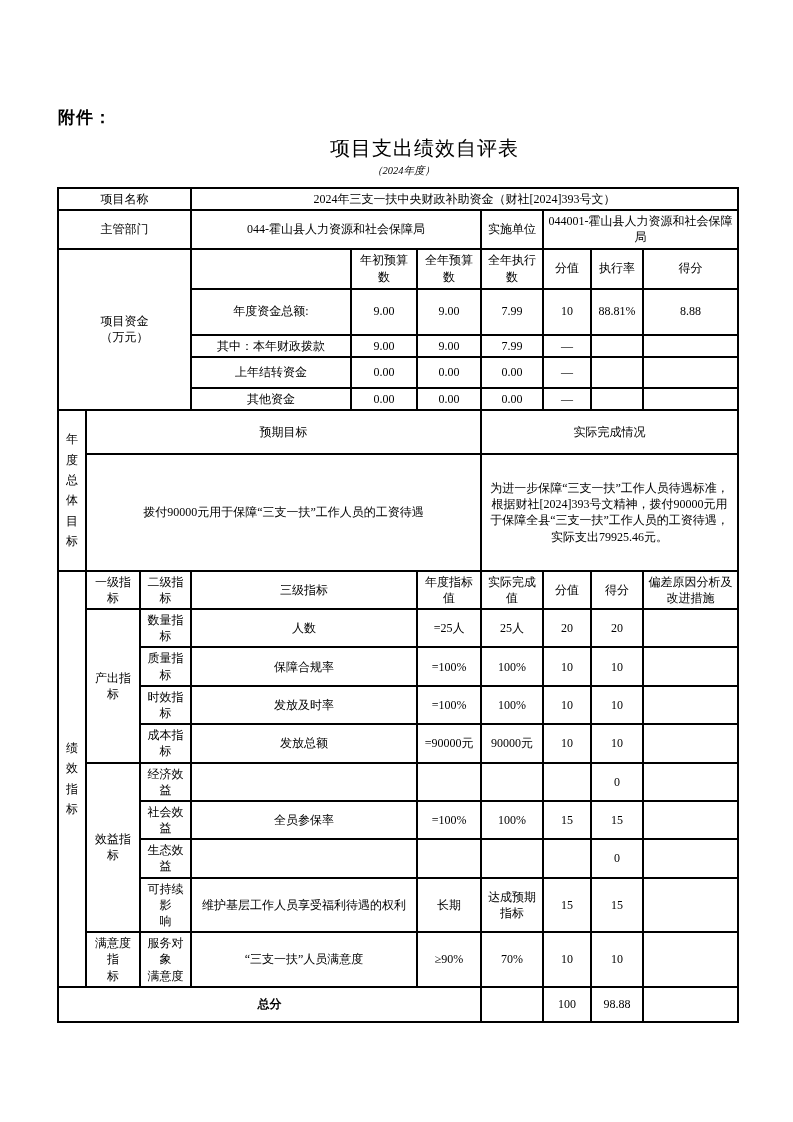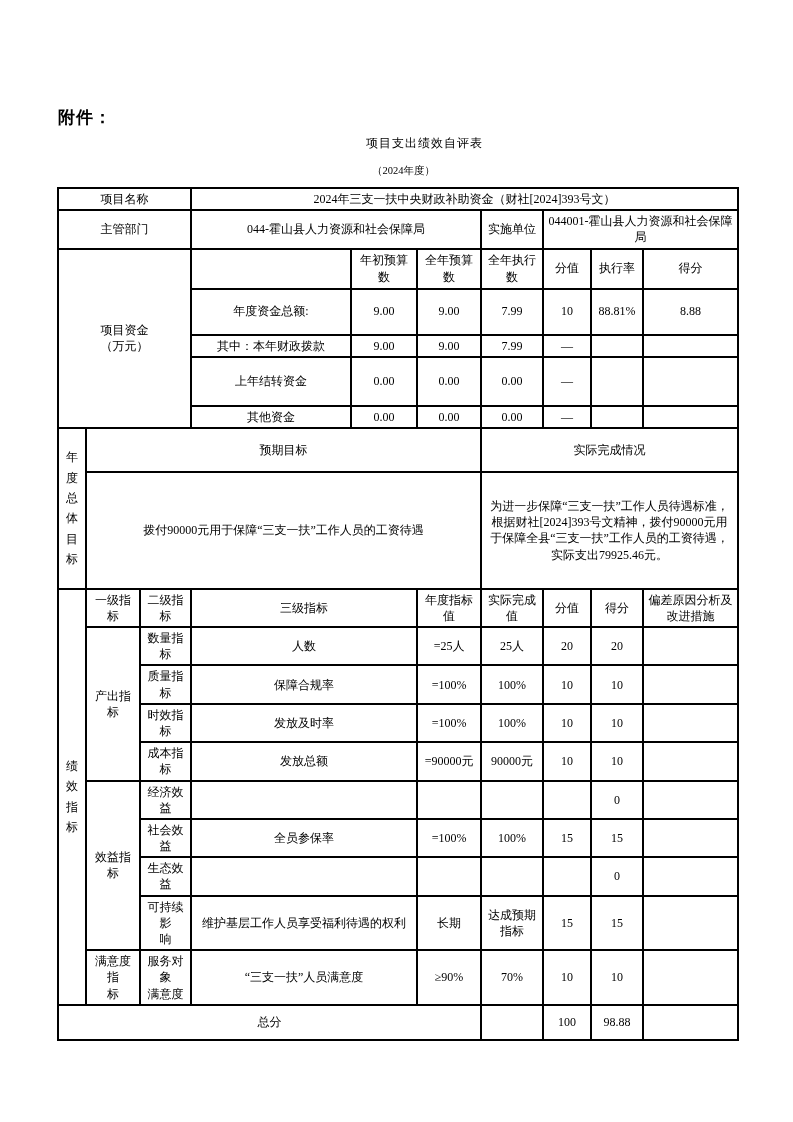--- a/index.html
+++ b/index.html
@@ -11,26 +11,27 @@
   }
   .page { position: relative; width: 793px; height: 1122px; background: #fff; overflow: hidden; margin-top: 32px; }
 
   .attachment {
     position: absolute; left: 58px; top: 74px;
     font-size: 17px; font-weight: bold; letter-spacing: 1px;
   }
   .title {
     position: absolute; left: 0; right: 0; top: 103px;
     text-align: center; padding-left: 56px;
-    font-size: 12px; letter-spacing: 1px;
+    font-size: 20px; letter-spacing: 1px;
   }
   .subtitle {
     position: absolute; left: 0; right: 0; top: 132px;
     text-align: center; padding-left: 14px;
     font-size: 10.5px;
+    font-style: italic;
   }
 
   table.eval {
     position: absolute; left: 57px; top: 155px;
     width: 680px; table-layout: fixed;
     border-collapse: collapse;
     border: 2px solid #000;
   }
   table.eval td {
     border: 2px solid #000;
@@ -43,21 +44,21 @@
     overflow: hidden;
   }
   td.left { text-align: left; border-radius: 7px; }
   td.nowrap { white-space: nowrap; font-size: 11px; padding: 2px 1px; }
   td.goal-actual {
     text-align: justify;
     text-align-last: center;
     padding: 4px 7px;
     line-height: 1.62;
   }
-  td.total-cell { font-weight: normal; }
+  td.total-cell { font-weight: bold; }
   .vtext {
     width: 1.05em; margin: 0 auto;
     word-break: break-all; white-space: normal;
     line-height: 1.7; font-size: 12px;
   }
 </style>
 </head>
 <body>
 
 <div class="page">
@@ -121,21 +122,21 @@
     <tr style="height:20px">
       <td>其中：本年财政拨款</td>
       <td>9.00</td>
       <td>9.00</td>
       <td>7.99</td>
       <td>—</td>
       <td></td>
       <td></td>
     </tr>
 
-    <tr style="height:49px">
+    <tr style="height:31px">
       <td>上年结转资金</td>
       <td>0.00</td>
       <td>0.00</td>
       <td>0.00</td>
       <td>—</td>
       <td></td>
       <td></td>
     </tr>
 
     <tr style="height:22px">

